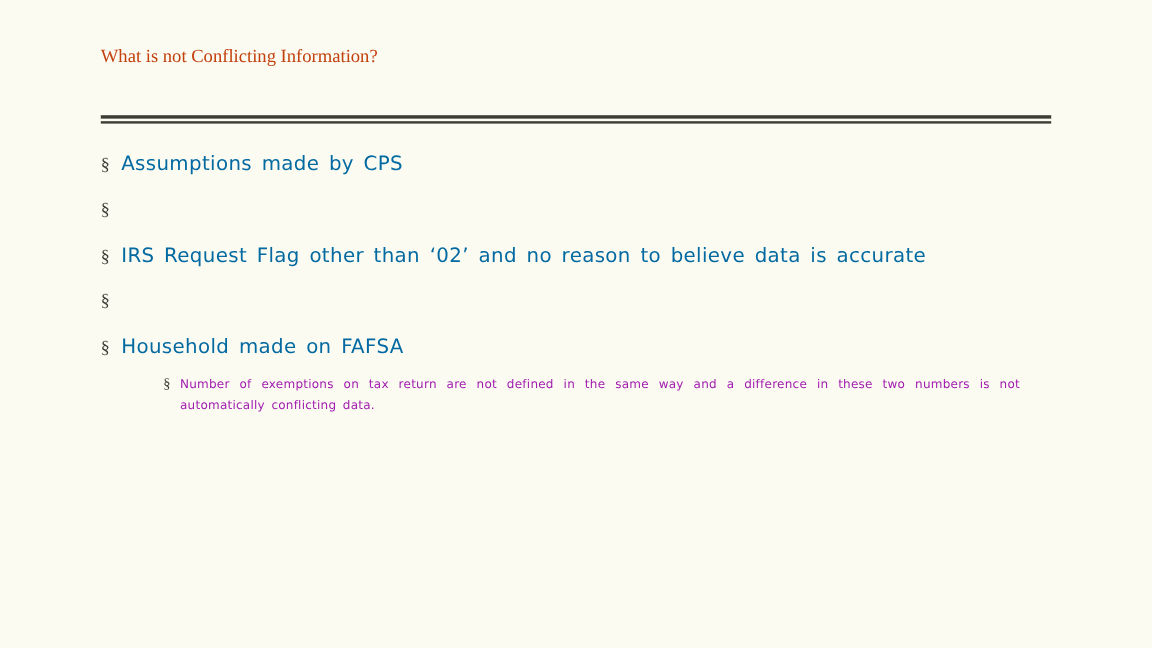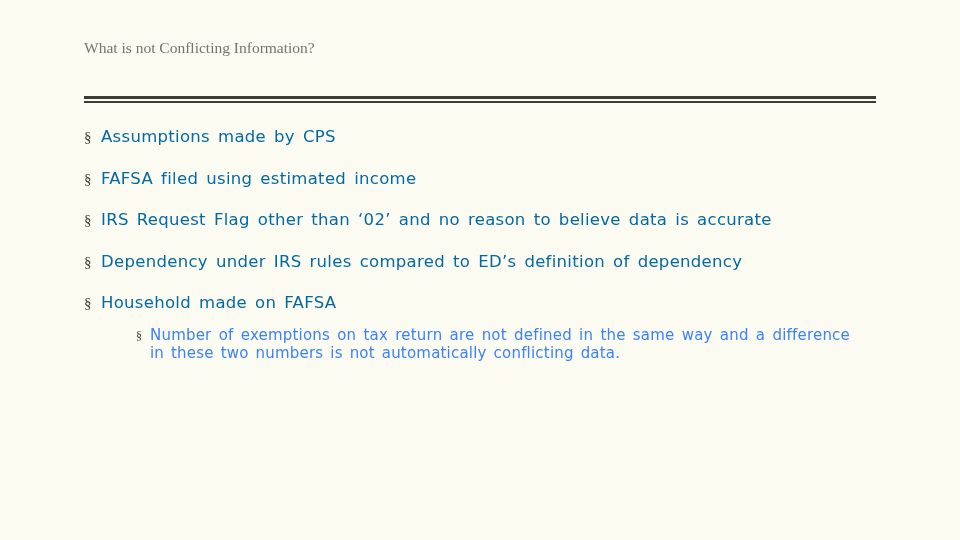--- a/index.html
+++ b/index.html
@@ -31,21 +31,21 @@
     font-size: 27px;
     line-height: 34px;
     color: #3c3c34;
     letter-spacing: 0.2px;
     white-space: nowrap;
   }
   .slide-subtitle {
     font-family: "Liberation Serif", serif;
     font-size: 15.5px;
     line-height: 20px;
-    color: #737373;
+    color: #c2410c;
     margin-top: 5px;
     white-space: nowrap;
   }
   .rule-wrap {
     position: absolute;
     left: 84px;
     top: 96px;
     width: 792px;
   }
   .rule-thick {
@@ -99,23 +99,23 @@
   .bullet-mark-2 {
     font-family: "Liberation Serif", serif;
     font-size: 12px;
     color: #3c3c34;
     width: 14px;
     flex: 0 0 14px;
     line-height: 1;
   }
   .bullet-text-2 {
     font-family: "DejaVu Sans", sans-serif;
-    font-size: 15px;
+    font-size: 10px;
     line-height: 18px;
-    color: #3b82f6;
+    color: #a21caf;
     letter-spacing: 0.2px;
     word-spacing: 2px;
     text-align: justify;
     width: 700px;
   }
 </style>
 </head>
 <body>
 
 <div class="slide">
@@ -132,31 +132,29 @@
 
   <div class="body-block">
 
     <div class="bullet-l1">
       <span class="bullet-mark">§</span>
       <span class="bullet-text">Assumptions made by CPS</span>
     </div>
 
     <div class="bullet-l1">
       <span class="bullet-mark">§</span>
-      <span class="bullet-text">FAFSA filed using estimated income</span>
     </div>
 
     <div class="bullet-l1">
       <span class="bullet-mark">§</span>
       <span class="bullet-text">IRS Request Flag other than ‘02’ and no reason to believe data is accurate</span>
     </div>
 
     <div class="bullet-l1">
       <span class="bullet-mark">§</span>
-      <span class="bullet-text">Dependency under IRS rules compared to ED’s definition of dependency</span>
     </div>
 
     <div class="bullet-l1">
       <span class="bullet-mark">§</span>
       <span class="bullet-text">Household made on FAFSA</span>
     </div>
 
     <div class="sub-list">
       <div class="bullet-l2">
         <span class="bullet-mark-2">§</span>

